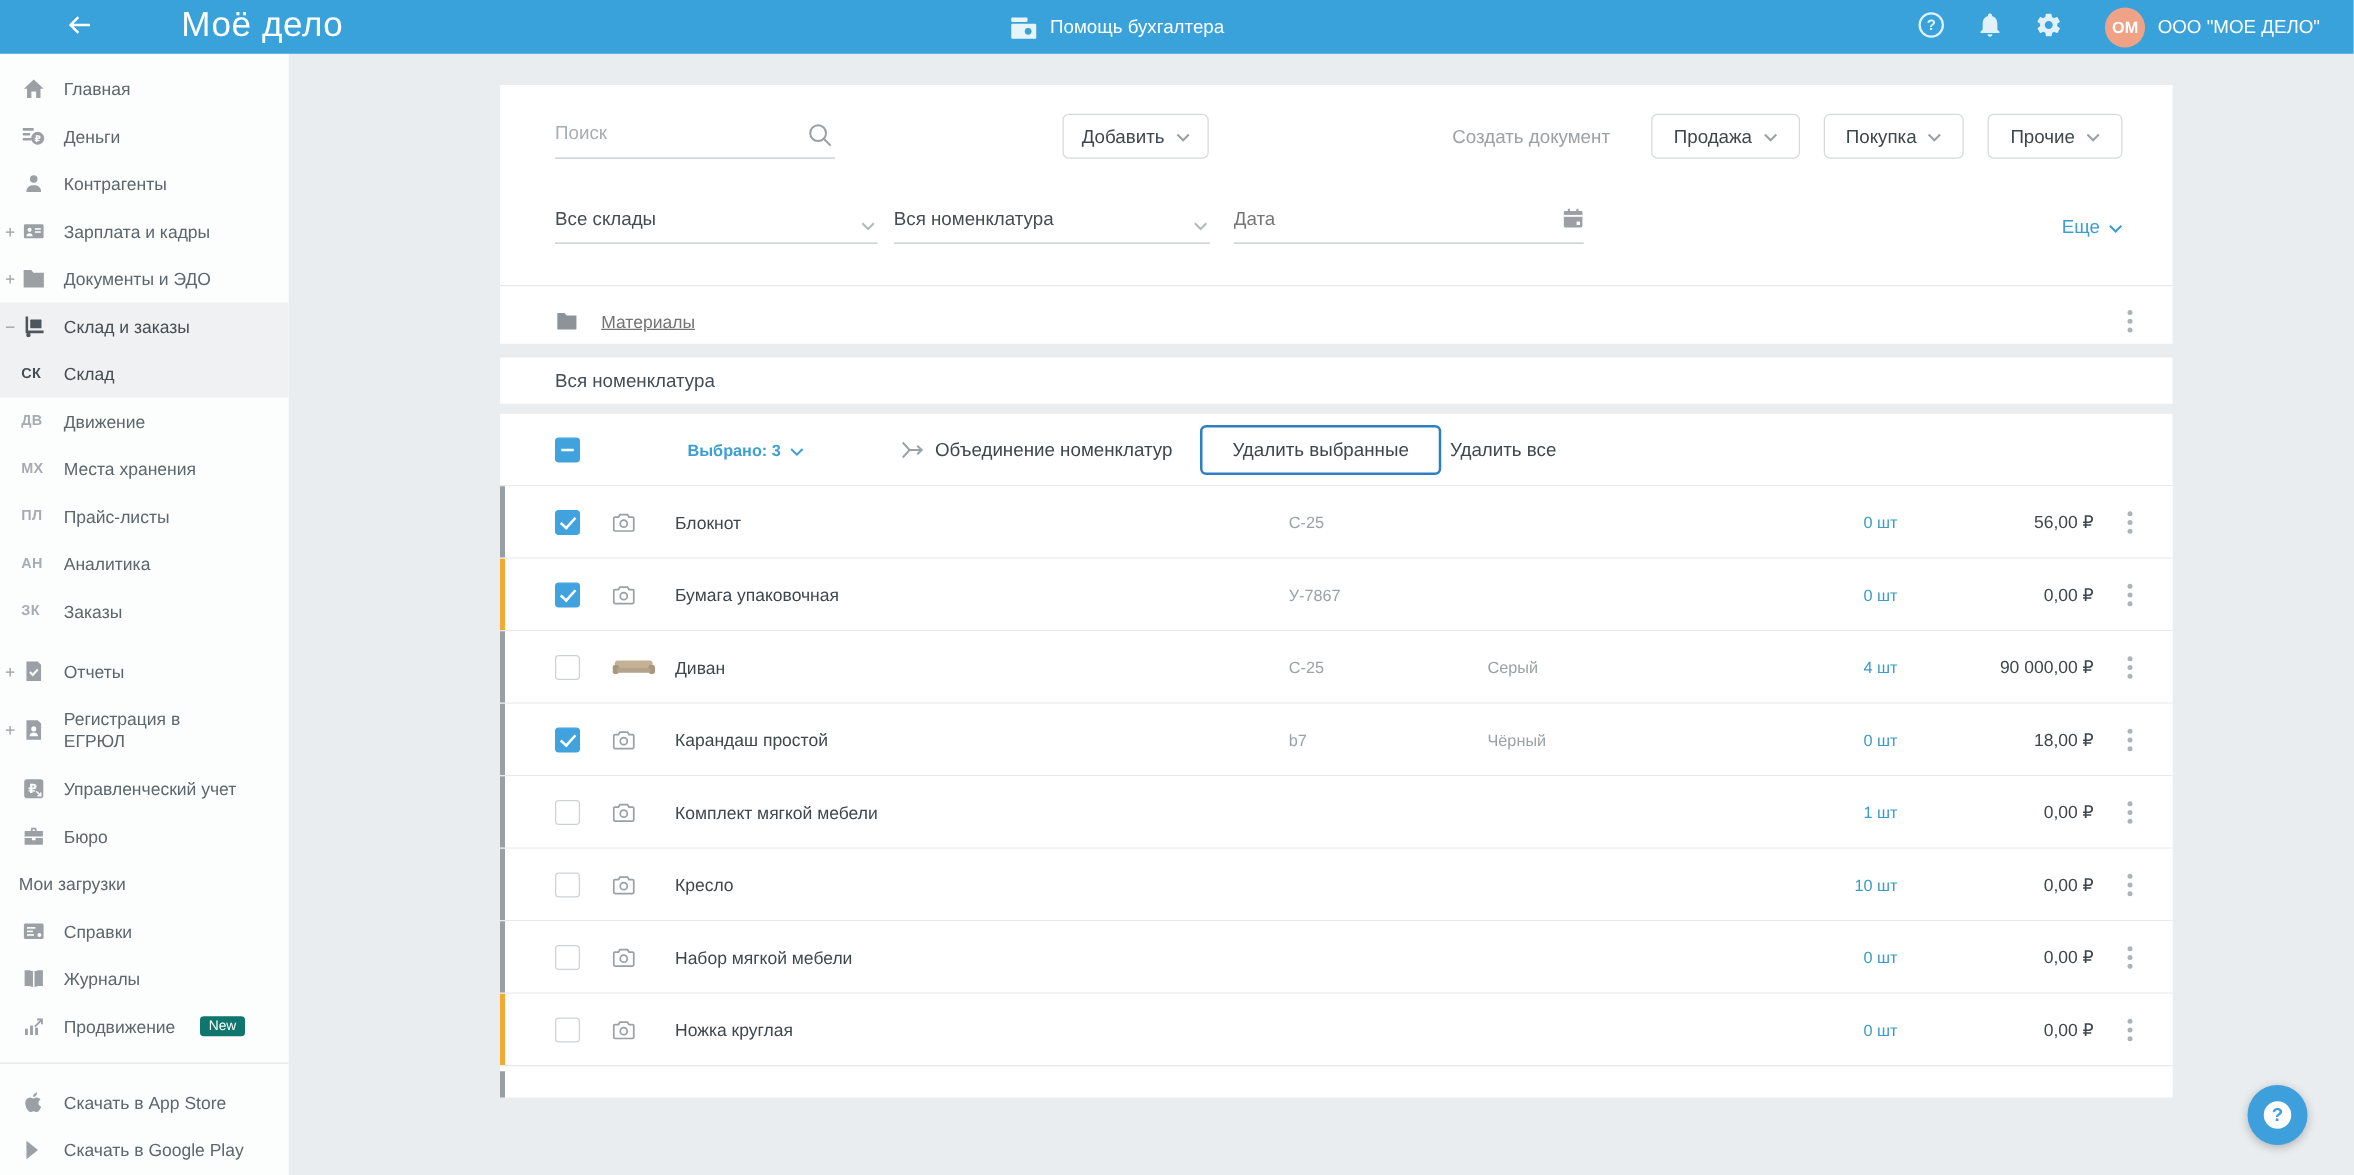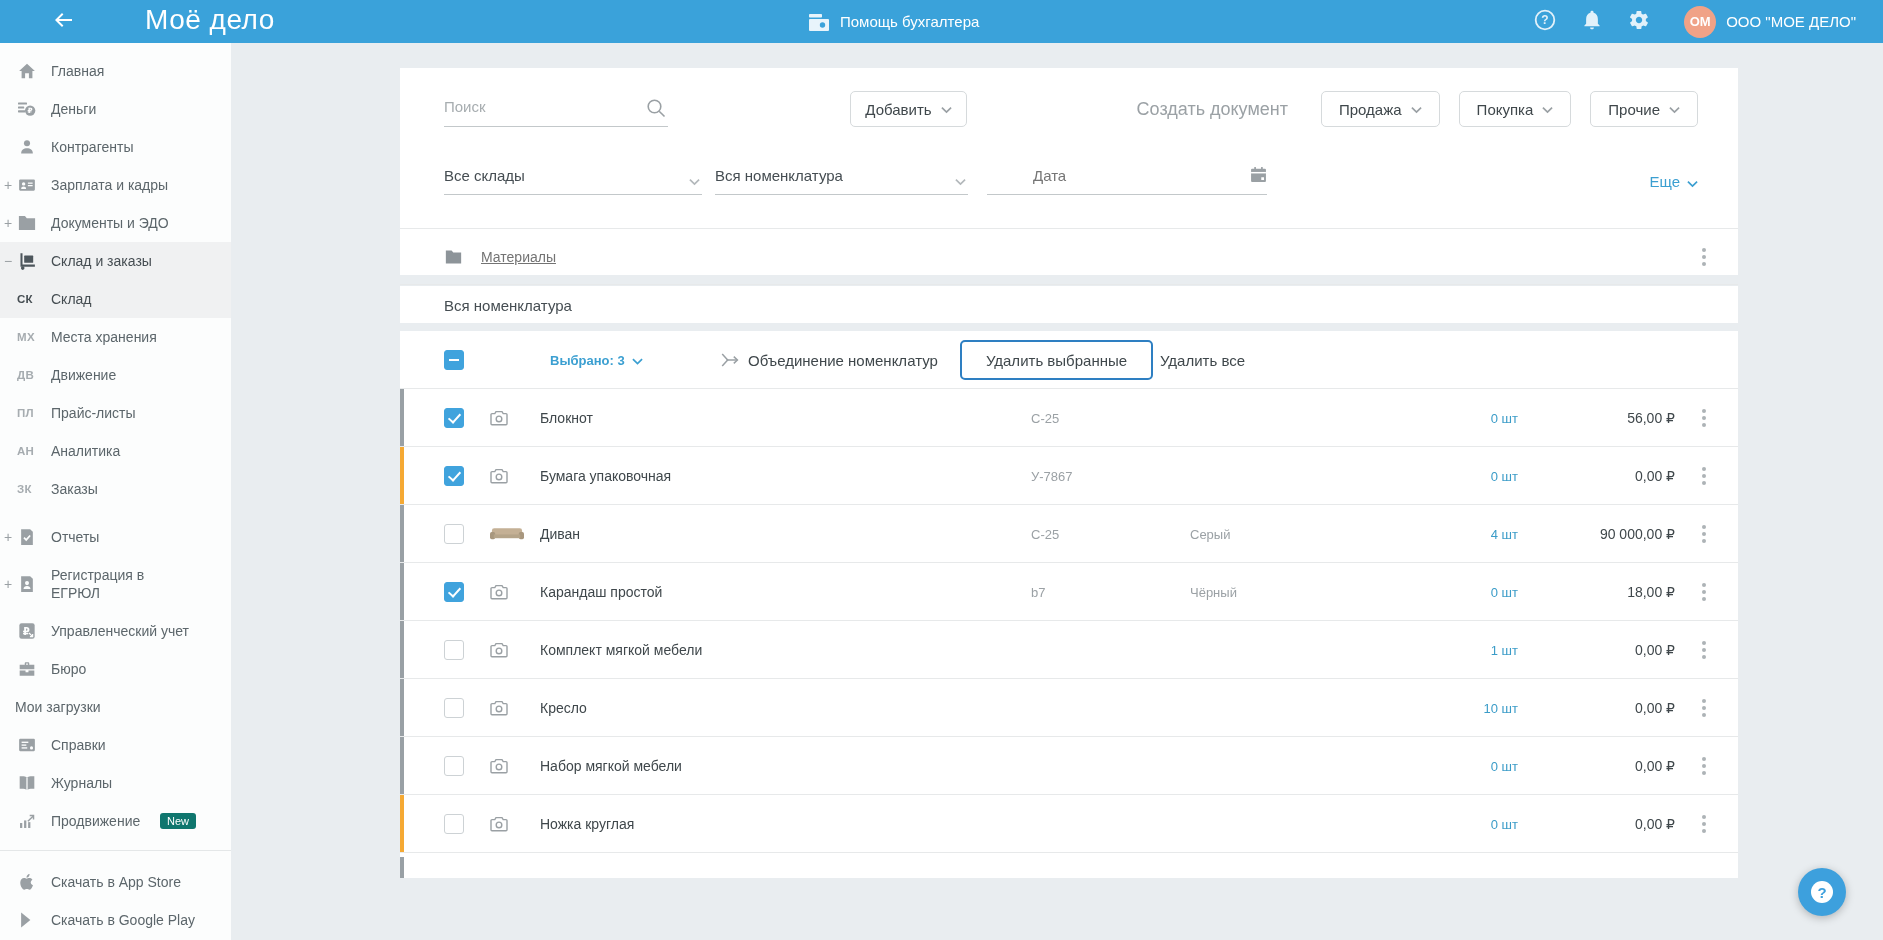--- a/index.html
+++ b/index.html
@@ -54,21 +54,21 @@
   .search-field input::placeholder { color:#a7adb0; }
   .search-ic { position:absolute; right:2px; top:7px; width:20px; height:20px; color:#9aa0a4; }
   .search-ic svg { width:20px; height:20px; }
 
   .btn { background:#fff; border:1px solid #d6dadc; border-radius:5px; height:36px; font-size:15px; color:#3f474b; font-family:inherit; display:inline-flex; align-items:center; justify-content:center; gap:9px; cursor:pointer; }
   .btn .chev { width:11px; height:8px; color:#9aa0a4; display:inline-flex; margin-top:2px; }
   .chev svg { width:11px; height:8px; }
   .add-btn { position:absolute; left:450px; top:23px; width:117px; }
 
   .create-doc-group { position:absolute; top:23px; right:40px; display:flex; align-items:center; }
-  .create-doc-label { font-size:18px; color:#9ba1a5; margin-right:14px; }
+  .create-doc-label { font-size:15px; color:#9ba1a5; margin-right:14px; }
   .doc-btn { margin-left:19px; padding:0 17px; }
 
   .filter-field { position:absolute; top:94px; height:33px; border-bottom:1px solid #c3c8ca; cursor:pointer; }
   .filter-field .val { font-size:15px; color:#454d52; position:absolute; left:0; top:5px; }
   .filter-field .ph { color:#a7adb0; }
   .filter-field .chev { position:absolute; right:2px; top:10px; width:11px; height:8px; color:#b3b8bb; }
   .filter-field .cal { position:absolute; right:0; top:4px; width:17px; height:17px; color:#9aa0a4; }
   .cal svg { width:17px; height:17px; }
   .ff-warehouse { left:44px; width:258px;text-align:right; }
   .ff-nomenclature { left:315px; width:253px; }
@@ -244,28 +244,28 @@
 
   </div>
         <div class="sb-item active">
 
     <span class="sb-code">СК</span>
     <span class="sb-label">Склад</span>
 
   </div>
         <div class="sb-item">
 
+    <span class="sb-code">ДВ</span>
+    <span class="sb-label">Движение</span>
+
+  </div>
+        <div class="sb-item">
+
     <span class="sb-code">МХ</span>
     <span class="sb-label">Места хранения</span>
-
-  </div>
-        <div class="sb-item">
-
-    <span class="sb-code">ДВ</span>
-    <span class="sb-label">Движение</span>
 
   </div>
         <div class="sb-item">
 
     <span class="sb-code">ПЛ</span>
     <span class="sb-label">Прайс-листы</span>
 
   </div>
         <div class="sb-item">
 
@@ -452,21 +452,21 @@
               <path d="M1 1.4l5 5 5-5" fill="none" stroke="currentColor" stroke-width="1.8"></path>
             </svg></span>
       </div>
       <div class="filter-field ff-nomenclature">
         <span class="val">Вся номенклатура</span>
         <span class="chev"><svg viewBox="0 0 12 8">
               <path d="M1 1.4l5 5 5-5" fill="none" stroke="currentColor" stroke-width="1.8"></path>
             </svg></span>
       </div>
       <div class="filter-field ff-date">
-        <input type="text" class="val ph" style="border: none; outline: none; background: transparent; width: 230px; font-family: inherit; font-size: 15px; margin-left: 46px;" placeholder="Дата">
+        <input type="text" class="val ph" style="border: none; outline: none; background: transparent; width: 230px; font-family: inherit; font-size: 15px;" placeholder="Дата">
         <span class="cal"><svg viewBox="0 0 16 16">
               <rect x="1" y="2.6" width="14" height="12.4" rx="1" fill="currentColor"></rect>
               <rect x="1" y="5.6" width="14" height="1.4" fill="#fff"></rect>
               <rect x="4" y="1" width="1.6" height="3" fill="currentColor"></rect>
               <rect x="10.4" y="1" width="1.6" height="3" fill="currentColor"></rect>
               <rect x="10.6" y="10.6" width="2.6" height="2.6" fill="#fff"></rect>
             </svg></span>
       </div>
       <div class="more-link">
         <span>Еще</span>

